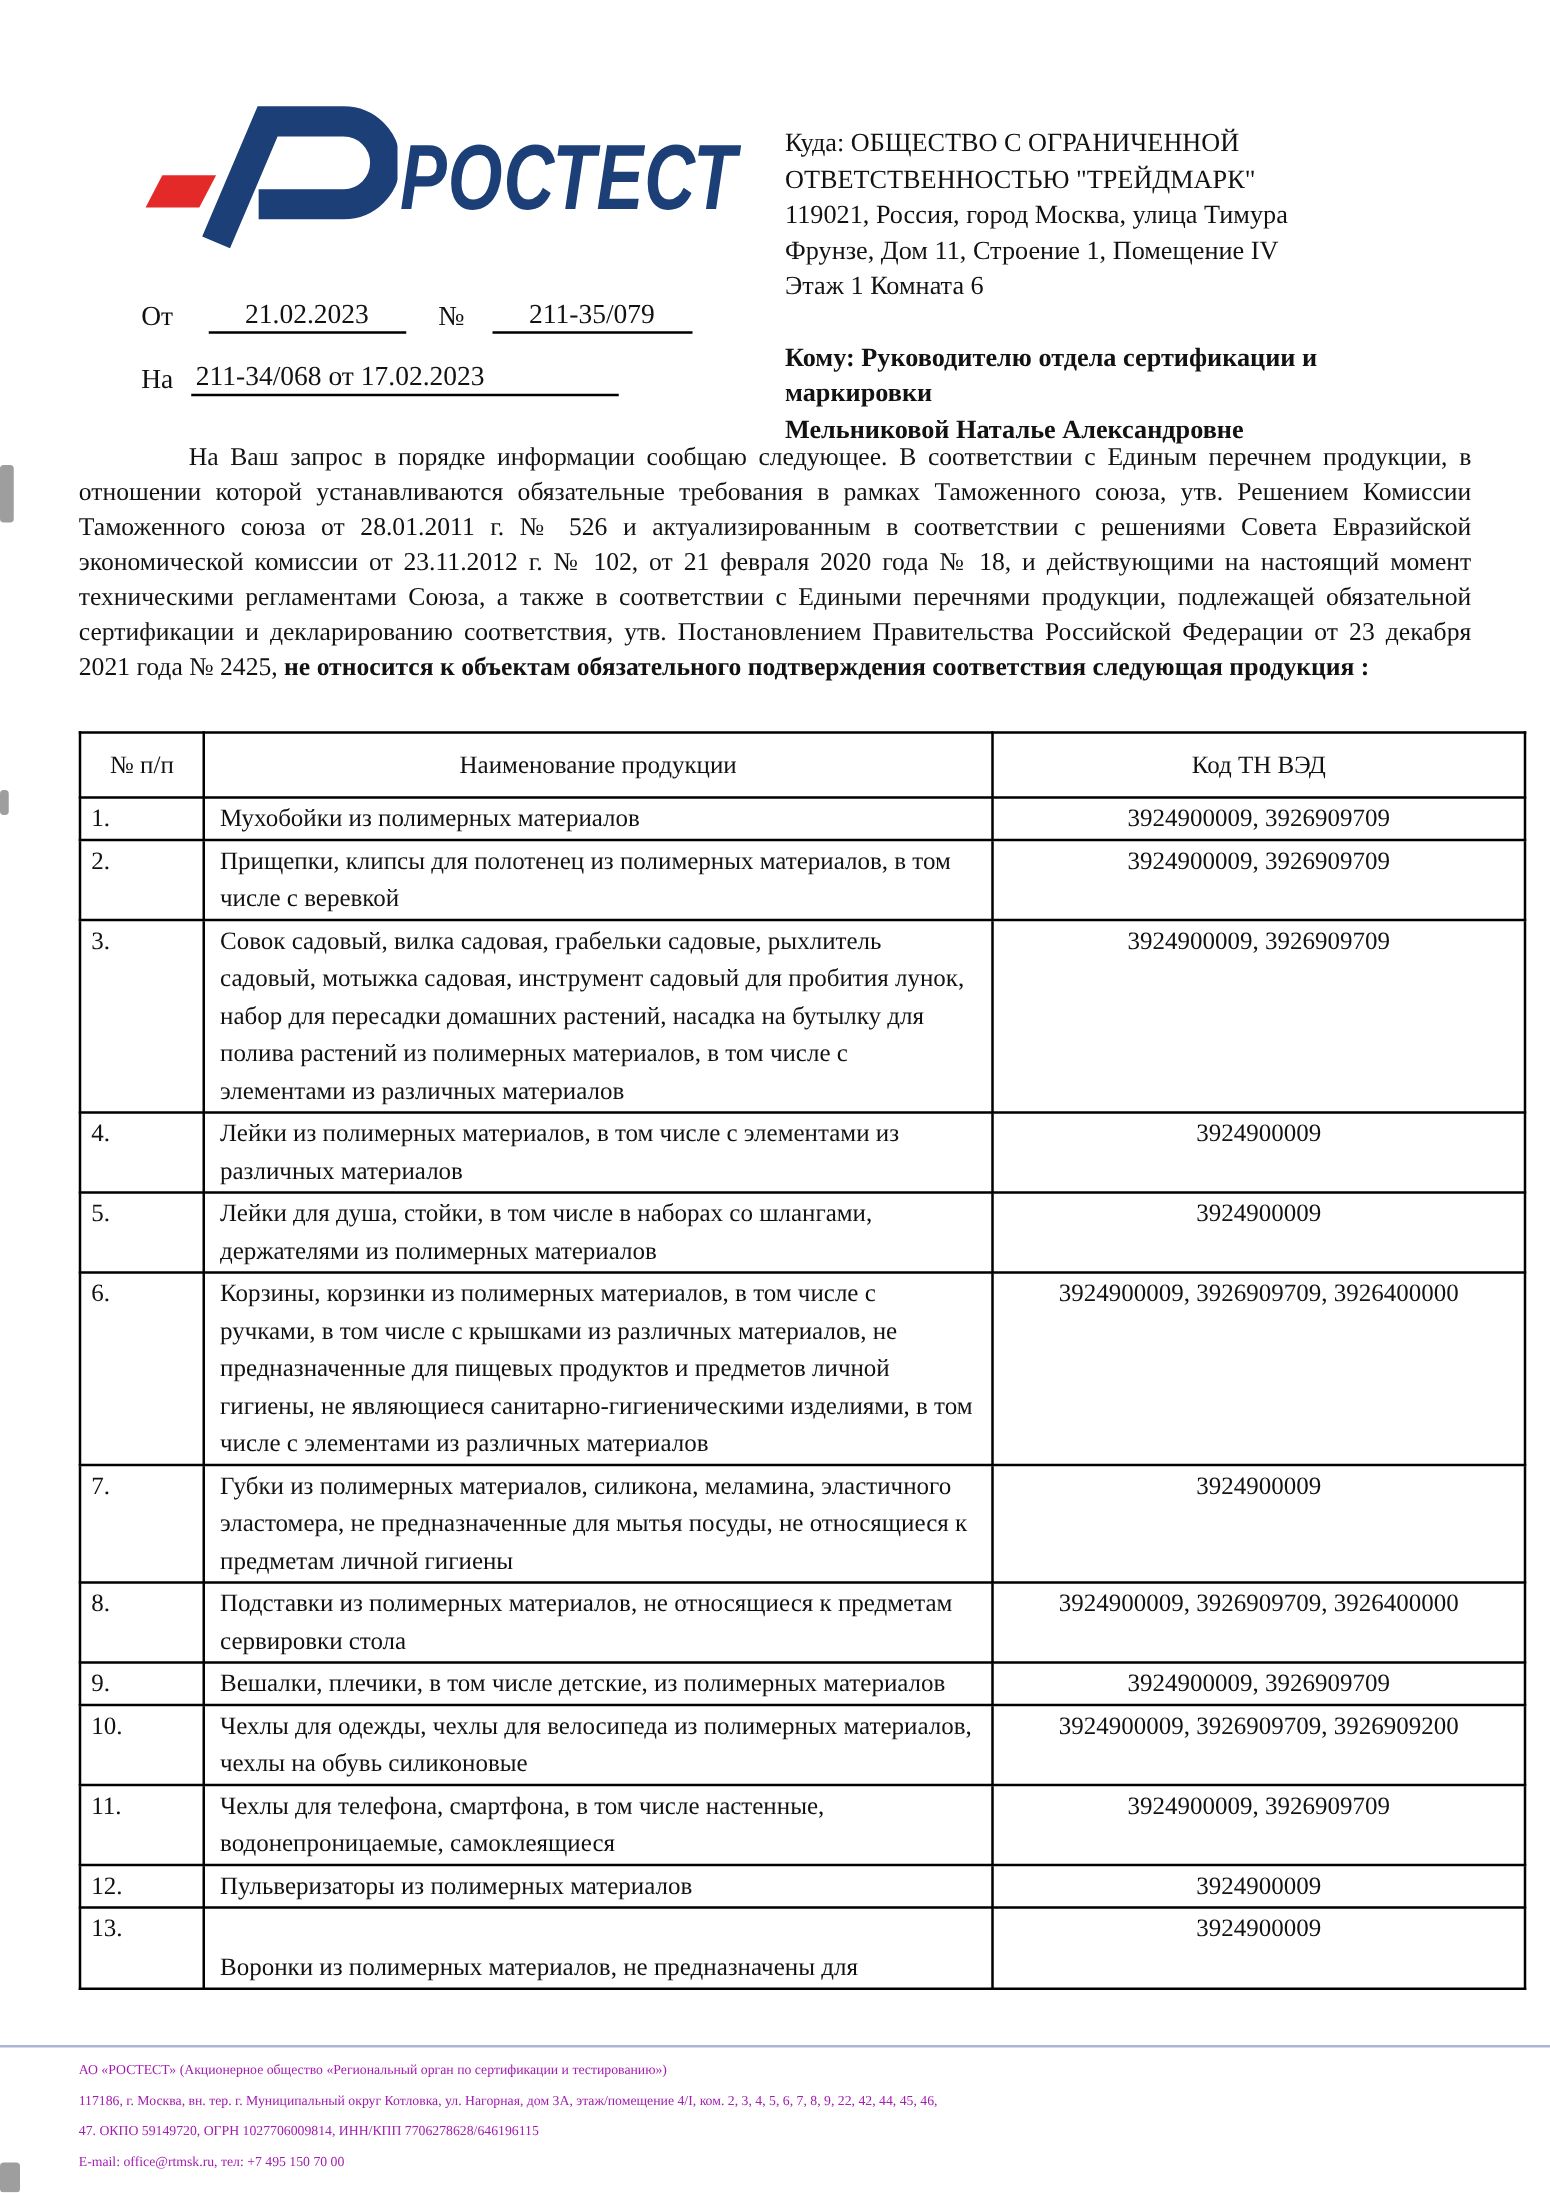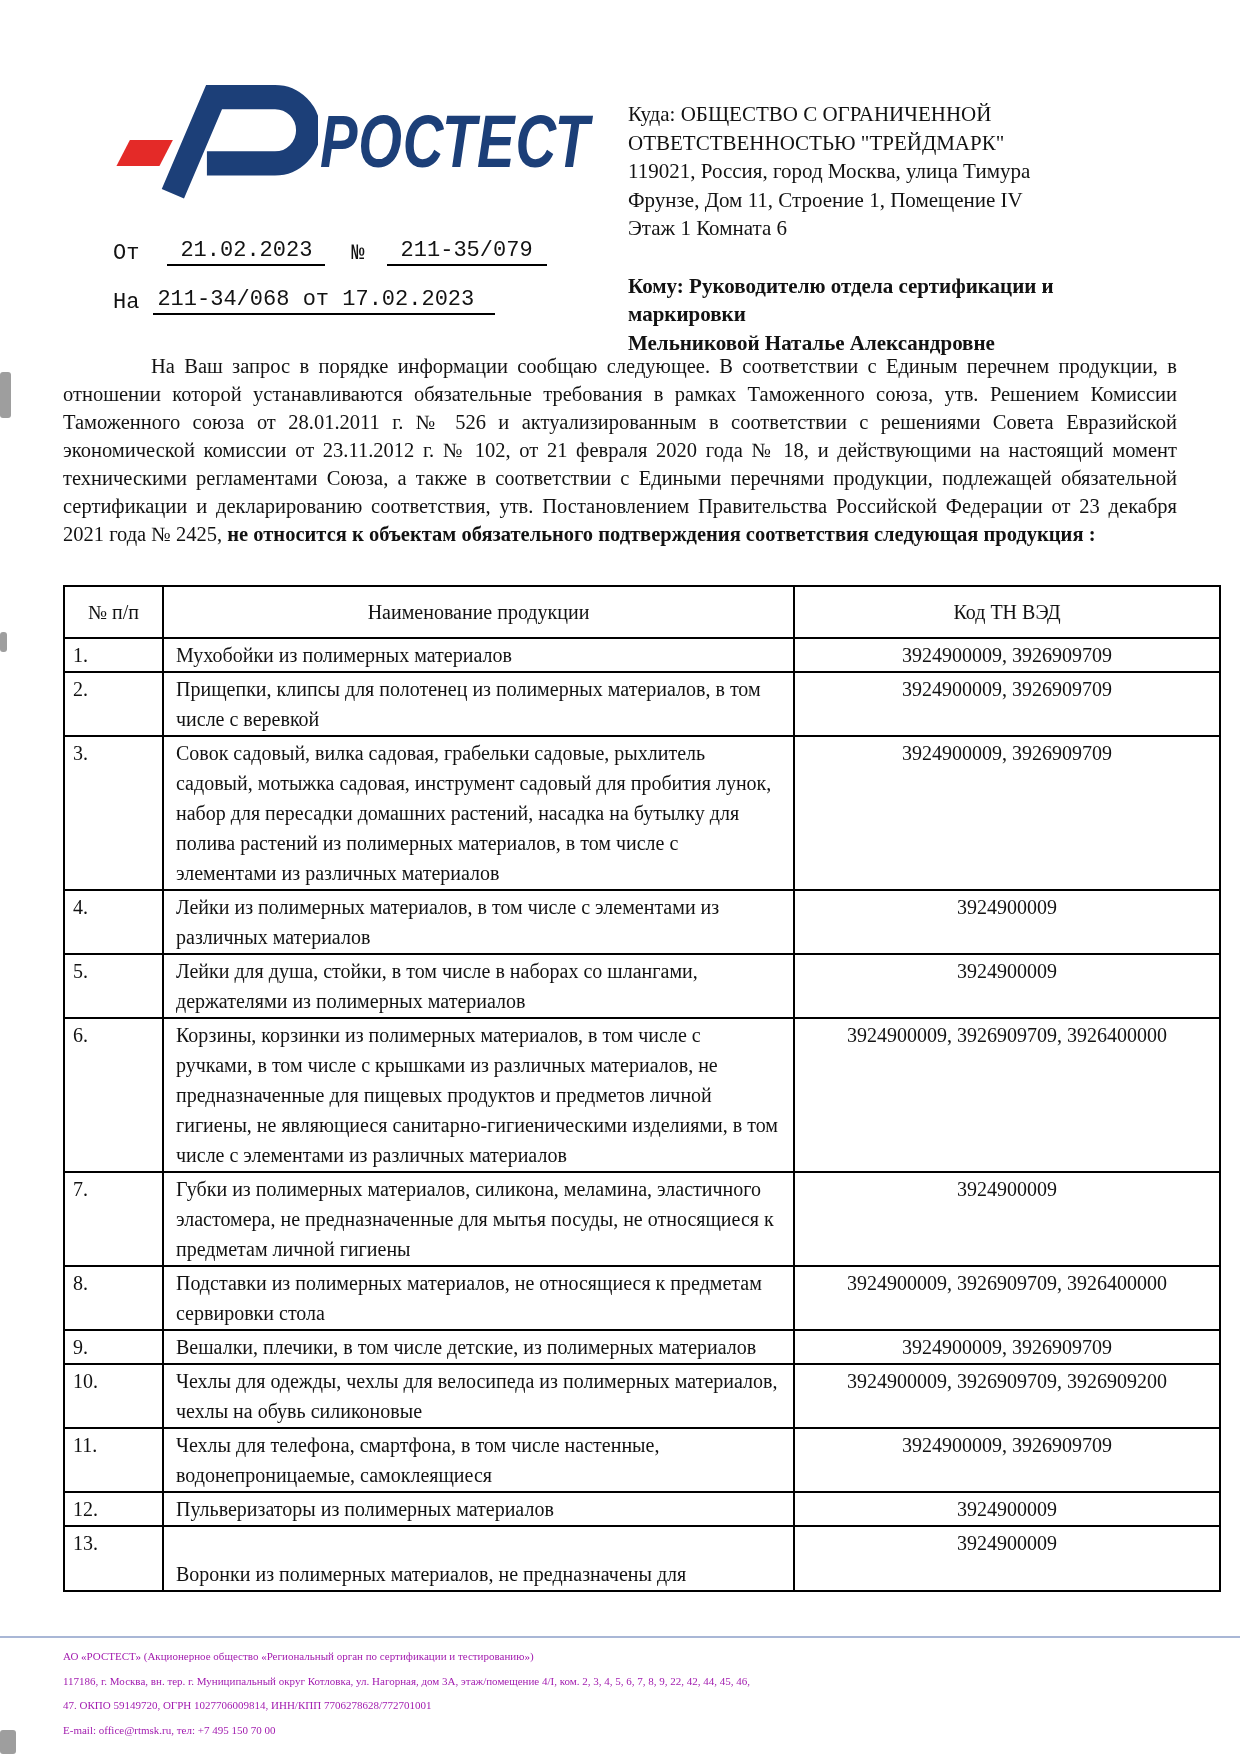--- a/index.html
+++ b/index.html
@@ -12,21 +12,21 @@
   .logo { position:absolute; left:103px; top:82px; display:flex; align-items:center; }
   .logo-mark { width:215px; height:118px; }
   .logo-word {
     font-family:"Liberation Sans", sans-serif; font-style:italic; font-weight:bold;
     font-size:74px; color:#1c3f78; letter-spacing:1px;
     transform:scaleX(.76); transform-origin:left center; margin-left:2px; white-space:nowrap;
   }
 
   
   .ref { position:absolute; left:113px; top:238px; font-size:22px; }
-  .ref-line { display:flex; align-items:flex-end;font-family:Liberation Mono, monospace; }
+  .ref-line { display:flex; align-items:center; }
   .ref-line + .ref-line { margin-top:21px; }
   .ref-label { white-space:nowrap; }
   .uline { border-bottom:2px solid #000; text-align:center; padding-bottom:1px; }
   .u-from { width:158px; margin-left:28px; }
   .n-label { margin-left:26px; }
   .u-num { width:160px; margin-left:22px; }
   .u-reply { width:338px; margin-left:14px; text-align:left; padding-left:4px; }
 
   
   .recipient { position:absolute; left:628px; top:100px; width:492px; font-size:21px; line-height:28.5px; }
@@ -187,21 +187,21 @@
       <td class="name">Воронки из полимерных материалов, не предназначены для</td>
       <td class="code">3924900009</td>
     </tr>
       </tbody>
   </table>
 
   <div class="footer-divider"></div>
   <div class="footer">
       <div>АО «РОСТЕСТ»  (Акционерное общество «Региональный орган по сертификации и тестированию»)</div>
       <div>117186, г. Москва, вн. тер. г. Муниципальный округ Котловка, ул. Нагорная, дом 3А, этаж/помещение 4/I, ком. 2, 3, 4, 5, 6, 7, 8, 9, 22, 42, 44, 45, 46,</div>
-      <div>47. ОКПО 59149720, ОГРН 1027706009814, ИНН/КПП 7706278628/772701001</div>
+      <div>47. ОКПО 59149720, ОГРН 1027706009814, ИНН/КПП 7706278628/646196115</div>
       <div>E-mail: office@rtmsk.ru,  тел: +7 495 150 70 00</div>
     </div>
 
   <div class="artifact a1"></div>
   <div class="artifact a2"></div>
   <div class="artifact a3"></div>
 
 </div>
 
 </body></html>

